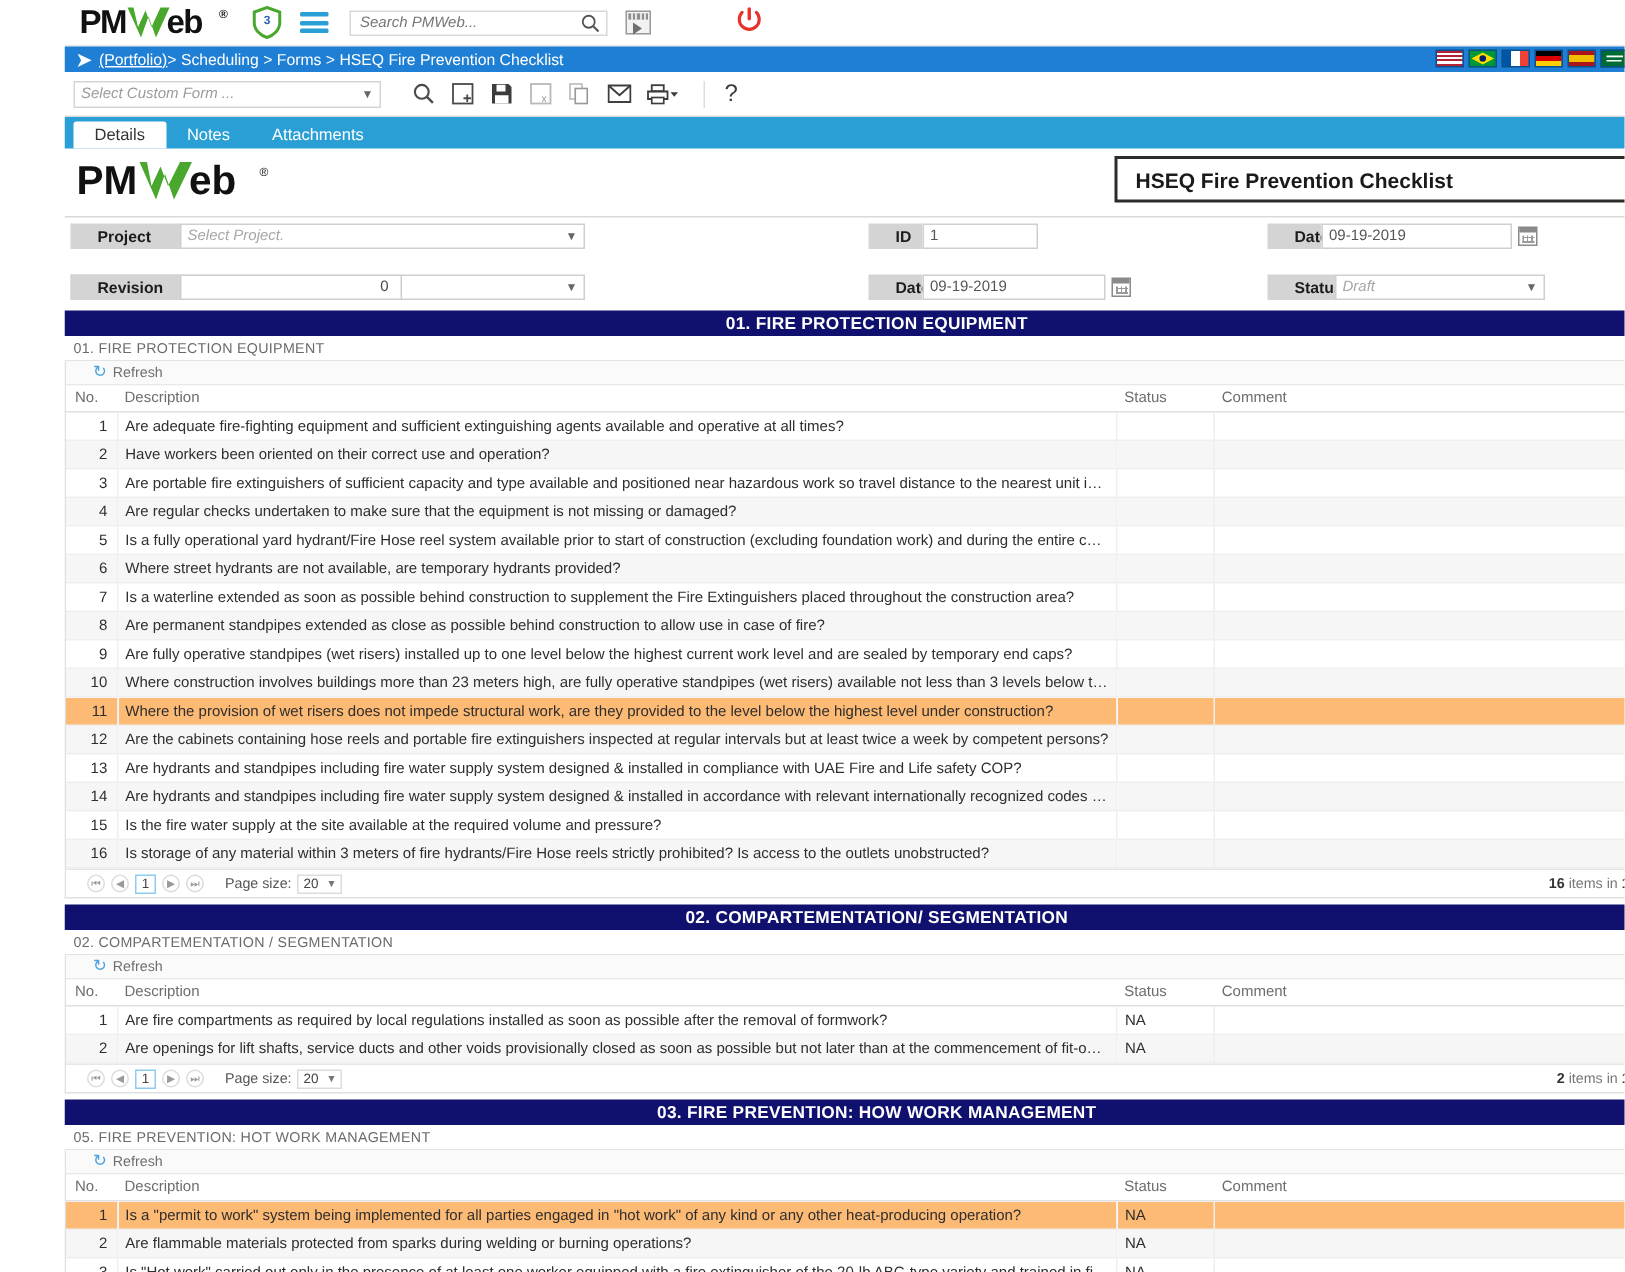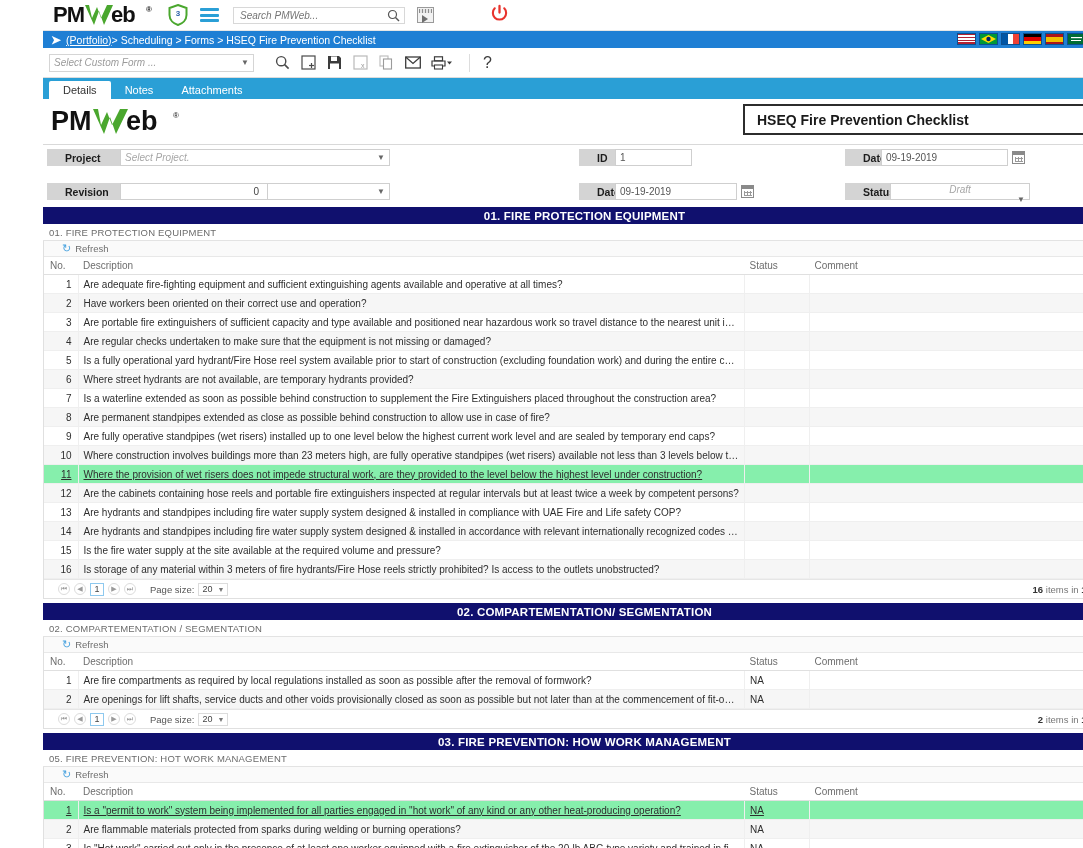--- a/index.html
+++ b/index.html
@@ -125,21 +125,21 @@
   table.grid td {
     font-size:10px; color:#2e2e2e; padding:3.5px 5px;
     border-bottom:1px solid #efefef; border-right:1px solid #efefef;
     white-space:nowrap; overflow:hidden; text-overflow:ellipsis;
   }
   table.grid td.no, table.grid th.no { text-align:right; width:34px; padding-right:6px; }
   table.grid th.no { text-align:left; padding-left:6px;}
   table.grid col.c-status { width:65px; }
   table.grid col.c-comment { width:315px; }
   table.grid tr.alt td { background:#f6f6f6; }
-  table.grid tr.hl td { background:#86efac;text-decoration:underline; }
+  table.grid tr.hl td { background:#fdba74; }
 
   
   .pager {
     height:19px; background:#fff; border-top:1px solid #e6e6e6;
     display:flex; align-items:center; padding-left:14px; gap:4px; font-size:9.5px; color:#666;
     position:relative;
   }
   .pgbtn {
     width:12px;height:12px;border:1px solid #dcdcdc;border-radius:50%;
     display:flex;align-items:center;justify-content:center;font-size:7px;color:#9a9a9a;cursor:pointer;background:#fff;
@@ -341,21 +341,21 @@
     </div>
 
     <div class="fld" style="left:802px; top:4px;">
       <div class="fldlabel" style="width:34px;">Date</div>
       <div class="fldinput" style="width:127px;">09-19-2019</div>
       <span class="calicon"></span>
     </div>
 
     <div class="fld" style="left:802px; top:38px;">
       <div class="fldlabel" style="width:45px;">Status</div>
-      <div class="fldinput ph" style="width:140px;flex-direction:column;">
+      <div class="fldinput ph" style="width:140px;">
         <span>Draft</span>
         <span class="car">▼</span>
       </div>
     </div>
   </div>
 
   <div id="sections-host">
       <div class="sect">
         <div class="sectband">01. FIRE PROTECTION EQUIPMENT</div>
         <div class="sectsub">01. FIRE PROTECTION EQUIPMENT</div>

